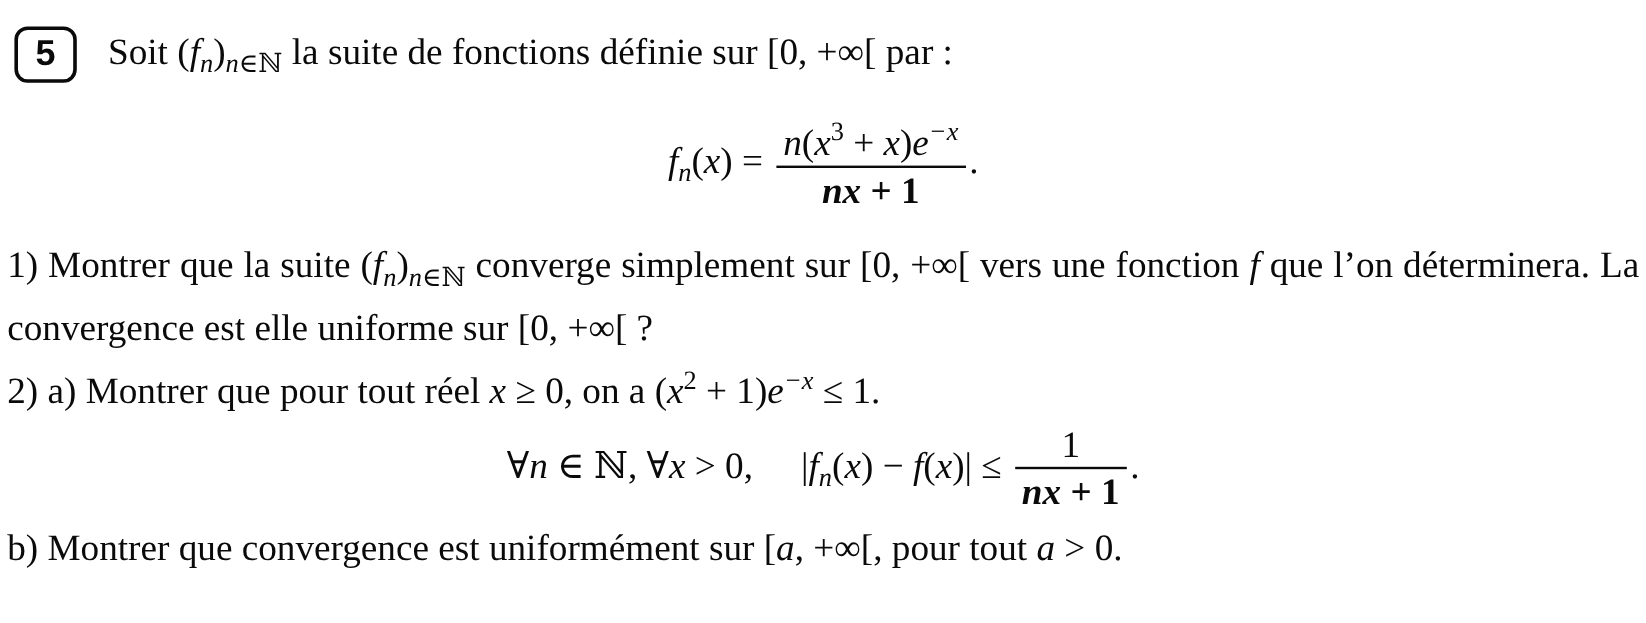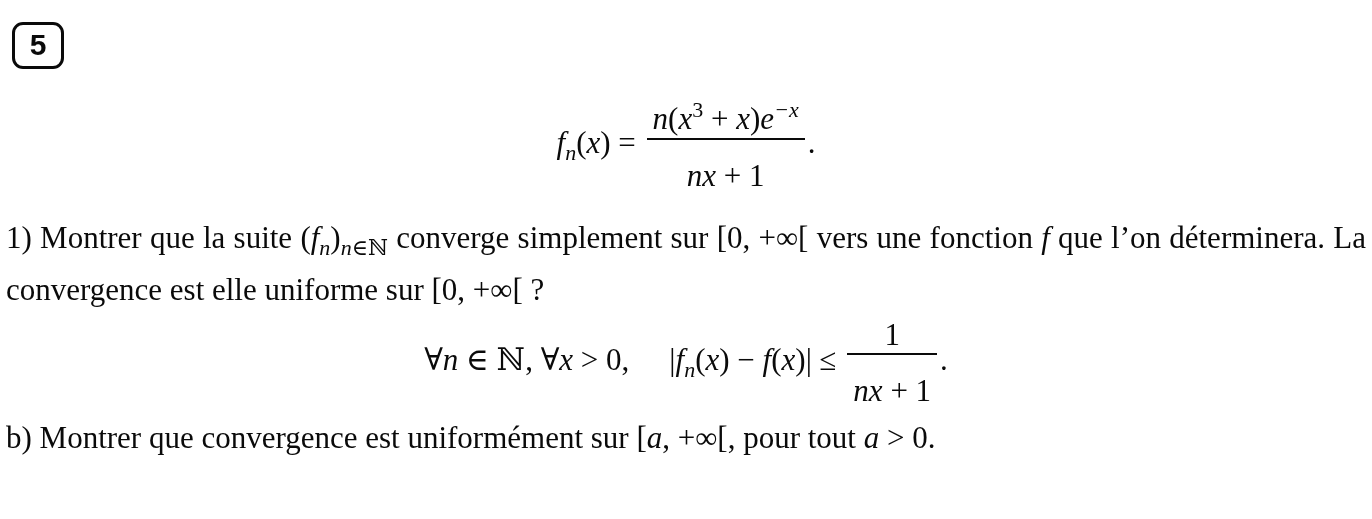--- a/index.html
+++ b/index.html
@@ -52,21 +52,21 @@
     vertical-align: middle;
     text-align: center;
     margin: 0 3px;
   }
   .frac .num, .frac .den {
     display: block;
     line-height: 1.22;
     padding: 0 6px;
   }
   .frac .num { padding-bottom: 0; }
-  .frac .den { border-top: 2px solid #0a0a0a; padding-top: 17px; }
+  .frac .den { border-top: 2px solid #0a0a0a; padding-top: 0; font-weight: bold; }
   
   .para {
     margin: 2px;
     line-height: 42px;
   }
   .justify { text-align: justify; }
   
   .v { font-style: italic; }
   .sup, .vsup { font-size: 22px; vertical-align: 12px; }
   .sub, .vsub { font-size: 22px; vertical-align: -7px; }
@@ -75,27 +75,29 @@
 </style>
 </head>
 <body>
 
 <div class="page">
 
   <div class="intro-row">
     <span class="exnum-box">
       <span>5</span>
     </span>
+    <span class="intro-text"><span>Soit (</span><span class="v">f</span><span class="vsub">n</span><span>)</span><span class="vsub">n</span><span class="sub">∈ℕ</span><span> la suite de fonctions définie sur [0, +∞[ par :</span></span>
   </div>
 
   <div class="display-math dm-def">
     <span><span class="v">f</span><span class="vsub">n</span><span>(</span><span class="v">x</span><span>) = </span></span><span class="frac"><span class="num"><span class="v">n</span><span>(</span><span class="v">x</span><span class="sup">3</span><span> + </span><span class="v">x</span><span>)</span><span class="v">e</span><span class="vsup">−x</span></span><span class="den"><span class="v">n</span><span class="v">x</span><span> + 1</span></span></span><span><span>.</span></span>
   </div>
 
   <p class="para justify"><span>1) Montrer que la suite (</span><span class="v">f</span><span class="vsub">n</span><span>)</span><span class="vsub">n</span><span class="sub">∈ℕ</span><span> converge simplement sur [0, +∞[ vers une fonction </span><span class="v">f</span><span> que l’on déterminera. La convergence est elle uniforme sur [0, +∞[ ?</span></p>
+  <p class="para"><span>2) a) Montrer que pour tout réel </span><span class="v">x</span><span> ≥ 0, on a (</span><span class="v">x</span><span class="sup">2</span><span> + 1)</span><span class="v">e</span><span class="vsup">−x</span><span> ≤ 1.</span></p>
 
   <div class="display-math dm-ineq">
     <span><span>∀</span><span class="v">n</span><span> ∈ ℕ, ∀</span><span class="v">x</span><span> &gt; 0,</span><span class="qs"> </span><span>|</span><span class="v">f</span><span class="vsub">n</span><span>(</span><span class="v">x</span><span>) − </span><span class="v">f</span><span>(</span><span class="v">x</span><span>)| ≤ </span></span><span class="frac"><span class="num"><span>1</span></span><span class="den"><span class="v">n</span><span class="v">x</span><span> + 1</span></span></span><span><span>.</span></span>
   </div>
 
   <p class="para"><span>b) Montrer que convergence est uniformément sur [</span><span class="v">a</span><span>, +∞[, pour tout </span><span class="v">a</span><span> &gt; 0.</span></p>
 
 </div>
 
 </body></html>

